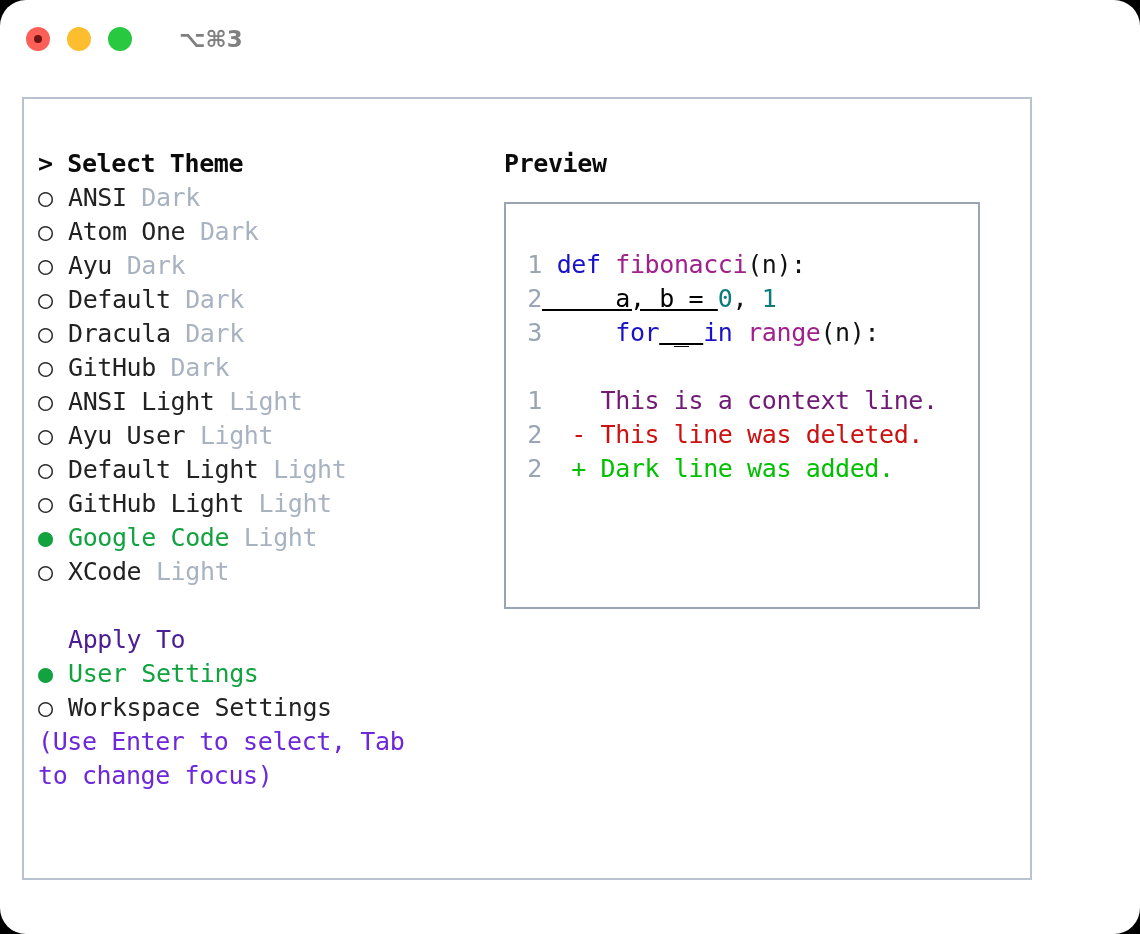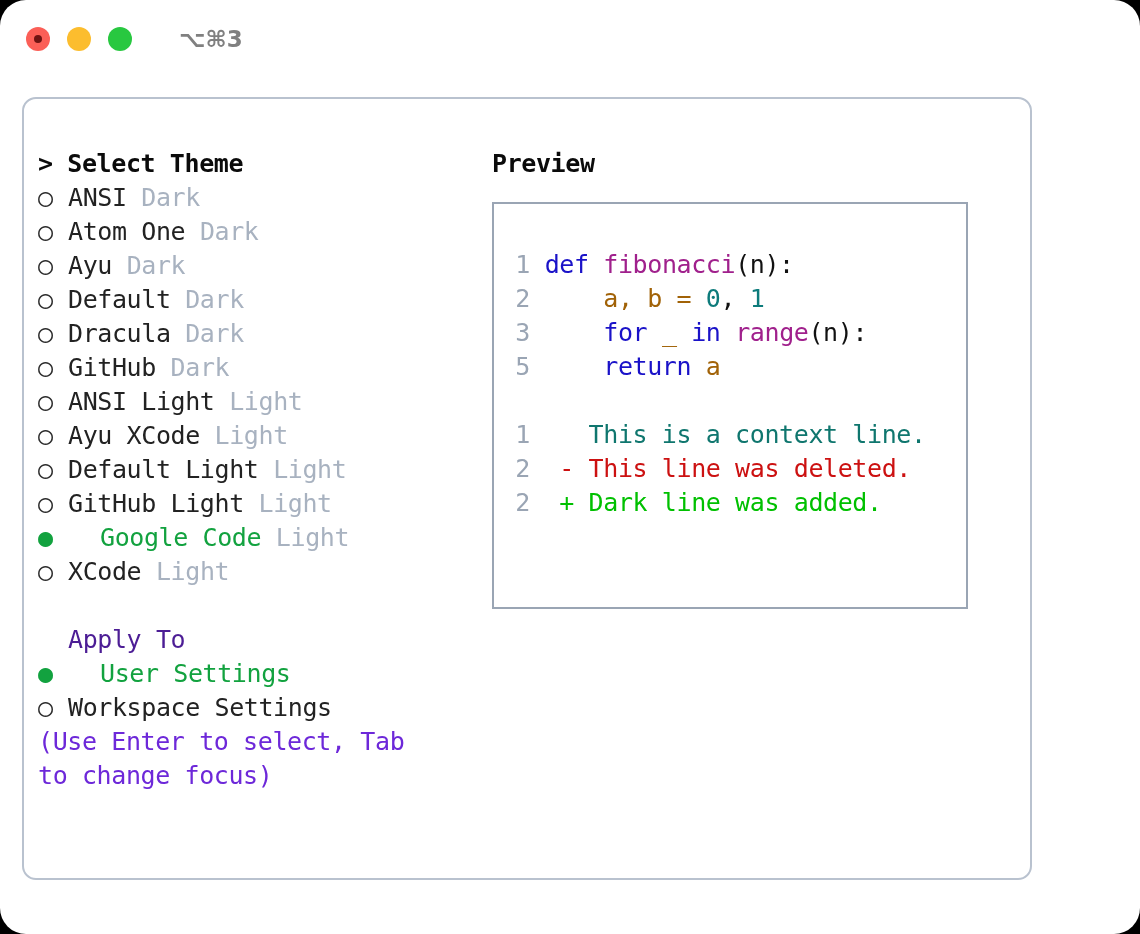--- a/index.html
+++ b/index.html
@@ -65,21 +65,21 @@
   }
 
   
   .panel {
     position: absolute;
     left: 22px;
     top: 97px;
     width: 1010px;
     height: 783px;
     border: 2px solid #b9c2cf;
-    border-radius: 14px;
+    border-radius: 0;
     box-sizing: border-box;
     background: #ffffff;
   }
 
   
   .left-col {
     position: absolute;
     left: 14px;
     top: 48px;
     width: 450px;
@@ -99,21 +99,21 @@
     color: #222222;
     letter-spacing: -0.4px;
     display: block;
   }
   .marker {
     display: inline-block;
     width: 30px;
   }
   .marker-on  { color: #12a23f; }
   .marker-off { color: #2c2c2c; }
-  .label-on   { color: #12a23f; margin-left: 32px; }
+  .label-on   { color: #12a23f; }
   .label-off  { color: #222222; }
   .badge {
     color: #a8b2c0;
   }
 
   .section-gap { height: 34px; }
 
   .apply-header {
     font-size: 25px;
     color: #4c1d95;
@@ -126,21 +126,21 @@
     font-size: 25px;
     line-height: 34px;
     color: #6d28d9;
     width: 410px;
     letter-spacing: -0.4px;
   }
 
   
   .right-col {
     position: absolute;
-    left: 468px;
+    left: 480px;
     top: 48px;
     width: 500px;
   }
   .preview-title {
     font-size: 25px;
     font-weight: bold;
     color: #0b0b0b;
     line-height: 34px;
     letter-spacing: -0.4px;
   }
@@ -163,23 +163,23 @@
   .lineno {
     color: #9aa5b4;
     display: inline-block;
     width: 16px;
     text-align: right;
   }
   .kw   { color: #1a12c8; }
   .fn   { color: #a0208c; }
   .num  { color: #0d7b7b; }
   .pun  { color: #111111; }
-  .var  { color: #a16207; }
+  .var  { color: #000000; text-decoration: underline; }
   .blank-line { height: 34px; }
-  .diff-ctx { color: #0f766e; text-align: center; }
+  .diff-ctx { color: #701a75; text-align: center; }
   .diff-del { color: #cc1111; }
   .diff-add { color: #00c000; }
 </style>
 </head>
 <body>
 
 <div class="page">
 
   <div class="titlebar">
     <div class="traffic">
@@ -197,21 +197,21 @@
       <div class="header-row">&gt; Select Theme</div>
 
       <div id="theme-list">
           <div class="opt-row"><span class="marker marker-off">○</span><span class="label-off">ANSI</span><span> </span><span class="badge">Dark</span></div>
           <div class="opt-row"><span class="marker marker-off">○</span><span class="label-off">Atom One</span><span> </span><span class="badge">Dark</span></div>
           <div class="opt-row"><span class="marker marker-off">○</span><span class="label-off">Ayu</span><span> </span><span class="badge">Dark</span></div>
           <div class="opt-row"><span class="marker marker-off">○</span><span class="label-off">Default</span><span> </span><span class="badge">Dark</span></div>
           <div class="opt-row"><span class="marker marker-off">○</span><span class="label-off">Dracula</span><span> </span><span class="badge">Dark</span></div>
           <div class="opt-row"><span class="marker marker-off">○</span><span class="label-off">GitHub</span><span> </span><span class="badge">Dark</span></div>
           <div class="opt-row"><span class="marker marker-off">○</span><span class="label-off">ANSI Light</span><span> </span><span class="badge">Light</span></div>
-          <div class="opt-row"><span class="marker marker-off">○</span><span class="label-off">Ayu XCode</span><span> </span><span class="badge">Light</span></div>
+          <div class="opt-row"><span class="marker marker-off">○</span><span class="label-off">Ayu User</span><span> </span><span class="badge">Light</span></div>
           <div class="opt-row"><span class="marker marker-off">○</span><span class="label-off">Default Light</span><span> </span><span class="badge">Light</span></div>
           <div class="opt-row"><span class="marker marker-off">○</span><span class="label-off">GitHub Light</span><span> </span><span class="badge">Light</span></div>
           <div class="opt-row"><span class="marker marker-on">●</span><span class="label-on">Google Code</span><span> </span><span class="badge">Light</span></div>
           <div class="opt-row"><span class="marker marker-off">○</span><span class="label-off">XCode</span><span> </span><span class="badge">Light</span></div>
         </div>
 
       <div class="section-gap"></div>
 
       <div class="apply-header"><span class="marker"> </span><span>Apply To</span></div>
 
@@ -224,21 +224,20 @@
     </div>
 
     <div class="right-col">
       <div class="preview-title">Preview</div>
 
       <div class="preview-box">
         <div id="code-sample">
             <div class="code-line"><span class="lineno">1</span><span class="pun"> </span><span class="kw">def</span><span class="pun"> </span><span class="fn">fibonacci</span><span class="pun">(n):</span></div>
             <div class="code-line"><span class="lineno">2</span><span class="var">     a, b = </span><span class="num">0</span><span class="pun">, </span><span class="num">1</span></div>
             <div class="code-line"><span class="lineno">3</span><span class="pun">     </span><span class="kw">for</span><span class="var"> _ </span><span class="kw">in</span><span class="pun"> </span><span class="fn">range</span><span class="pun">(n):</span></div>
-            <div class="code-line"><span class="lineno">5</span><span class="pun">     </span><span class="kw">return</span><span class="var"> a</span></div>
           </div>
         <div class="blank-line"></div>
         <div id="diff-sample">
             <div class="code-line"><span class="lineno">1</span><span class="diff-ctx">    </span><span class="diff-ctx">This is a context line.</span></div>
             <div class="code-line"><span class="lineno">2</span><span class="diff-del">  - </span><span class="diff-del">This line was deleted.</span></div>
             <div class="code-line"><span class="lineno">2</span><span class="diff-add">  + </span><span class="diff-add">Dark line was added.</span></div>
           </div>
       </div>
     </div>
 

